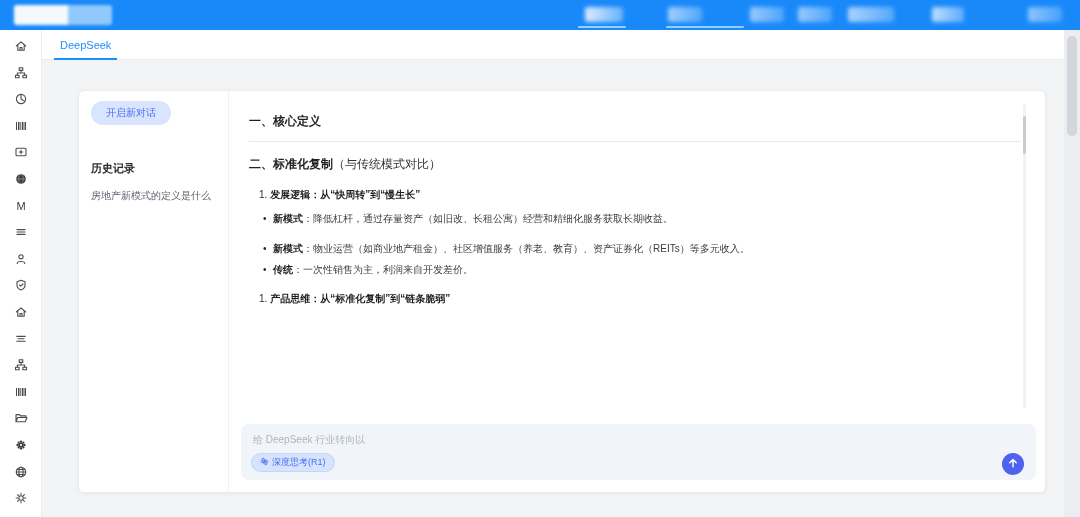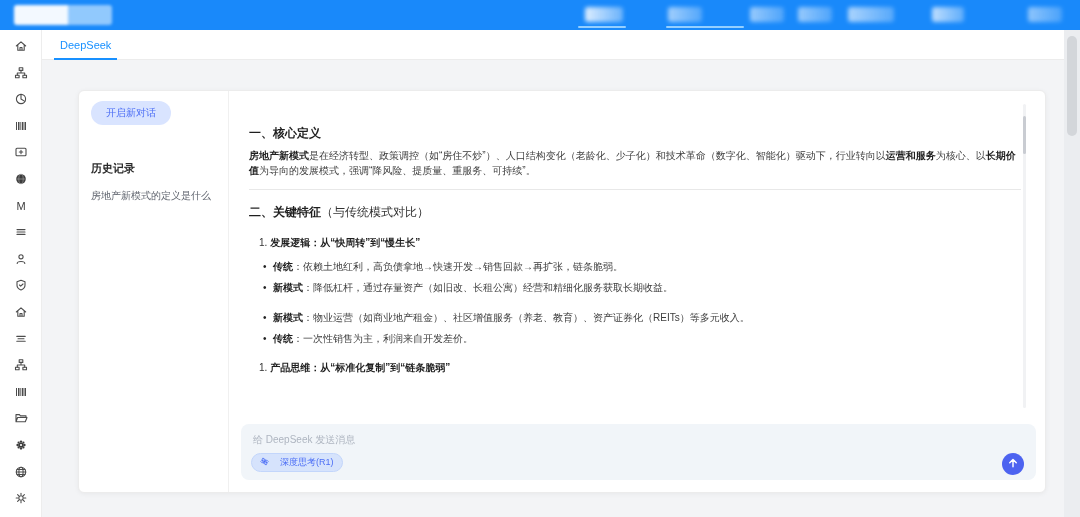--- a/index.html
+++ b/index.html
@@ -36,42 +36,42 @@
   .card{position:absolute;left:78px;top:90px;width:968px;height:403px;background:#fff;border:1px solid #ececec;
     border-radius:6px;box-shadow:0 1px 5px rgba(0,0,0,.05);z-index:10;display:flex;}
   .chat-side{width:150px;border-right:1px solid #f0f0f0;padding:10px 12px;flex:0 0 auto;}
   .new-chat{display:inline-flex;align-items:center;background:#d9e4ff;color:#4c6ef5;border:none;border-radius:14px;
     padding:5px 15px;font-size:10px;cursor:pointer;}
   .hist-title{margin-top:36px;font-size:11px;font-weight:600;color:#2b2b2b;}
   .hist-item{margin-top:13px;font-size:10px;color:#60656f;cursor:pointer;white-space:nowrap;overflow:hidden;}
 
   
   .chat-main{position:relative;flex:1 1 auto;}
-  .messages{position:absolute;left:0;right:0;top:0;bottom:78px;overflow:hidden;padding:20px 24px 0 20px;color:#3a3a3a;}
+  .messages{position:absolute;left:0;right:0;top:0;bottom:78px;overflow:hidden;padding:8px 24px 0 20px;color:#3a3a3a;}
   .messages h3{margin:14px 0 6px;font-size:12px;color:#1f1f1f;font-weight:700;}
   .messages h3 .lite{font-weight:400;color:#333;margin-top:28px;}
   .para{margin:6px 0;font-size:10px;line-height:15px;color:#3d3d3d;}
   .para b{color:#1f1f1f;}
   .mrule{border:none;border-top:1px solid #e8e8e8;margin:11px 0 9px;}
   .oli{margin-top:15px;}
   .oli-title{font-size:10px;color:#1f1f1f;padding-left:10px;}
   .oli-title .n{font-weight:400;color:#333;margin-right:3px;}
   .oli-title b{font-weight:700;}
   .bullets{margin-top:9px;}
   .bullet{font-size:10px;line-height:15px;color:#3d3d3d;padding-left:14px;margin:6px 0;}
   .bullet .dot{display:inline-block;width:10px;color:#222;}
   .bullet b{color:#1f1f1f;}
 
   .inner-scroll{position:absolute;right:19px;top:13px;bottom:84px;width:3px;background:#f1f2f4;border-radius:2px;}
   .inner-thumb{position:absolute;left:0;top:12px;width:3px;height:38px;border-radius:2px;background:#c9ccd2;}
 
   
   .composer{position:absolute;left:12px;right:9px;bottom:12px;height:56px;background:#f1f5f9;border-radius:8px;}
   .composer-ph{position:absolute;left:12px;top:9px;font-size:10px;color:#aeb5c0;}
-  .deep-think{position:absolute;left:10px;bottom:8px;display:inline-flex;align-items:center;gap:11px;background:#d6e3fc;
+  .deep-think{position:absolute;left:10px;bottom:8px;display:inline-flex;align-items:center;gap:3px;background:#d6e3fc;
     color:#4c6ef5;border:1px solid #c3d6fb;border-radius:10px;padding:2px 8px;font-size:9px;cursor:pointer;}
   .send-btn{position:absolute;right:12px;bottom:5px;width:22px;height:22px;border-radius:50%;background:#4d63f0;border:none;
     display:flex;align-items:center;justify-content:center;cursor:pointer;}
 </style>
 </head>
 <body>
 
 <div class="stage">
 
   <div class="appbar">
@@ -253,51 +253,49 @@
       <div class="hist-title">历史记录</div>
       <div id="history-list">
           <div class="hist-item">房地产新模式的定义是什么</div>
         </div>
     </div>
 
     <div class="chat-main">
 
       <div class="messages">
         <h3>一、核心定义</h3>
-        <p class="para" id="para"><b>房地产新模式</b><span>是在经济转型、政策调控（如“房住不炒”）、人口结构变化（老龄化、少子化）和技术革命（数字化、智能化）驱动下，行业转向以</span><b>运营和服务</b><span>为核心、以</span><b>长期价值</b><span>为导向的发展模式，强调“降风险、提质量、重服务、可持续”。</span></p>
         <hr class="mrule">
         <h3>
-          <span>二、关键特征</span><span class="lite">（与传统模式对比）</span>
+          <span>二、标准化复制</span><span class="lite">（与传统模式对比）</span>
         </h3>
         <div id="items">
             <div class="oli">
               <div class="oli-title"><span class="n">1.</span><b>发展逻辑：从“快周转”到“慢生长”</b></div>
               <div class="bullets">
-                <div class="bullet"><span class="dot">•</span><b>传统</b><span>：依赖土地红利，高负债拿地→快速开发→销售回款→再扩张，链条脆弱。</span></div>
                 <div class="bullet"><span class="dot">•</span><b>新模式</b><span>：降低杠杆，通过存量资产（如旧改、长租公寓）经营和精细化服务获取长期收益。</span></div>
               </div>
             </div>
             <div class="oli">
               <div class="bullets">
                 <div class="bullet"><span class="dot">•</span><b>新模式</b><span>：物业运营（如商业地产租金）、社区增值服务（养老、教育）、资产证券化（REITs）等多元收入。</span></div>
                 <div class="bullet"><span class="dot">•</span><b>传统</b><span>：一次性销售为主，利润来自开发差价。</span></div>
               </div>
             </div>
             <div class="oli">
               <div class="oli-title"><span class="n">1.</span><b>产品思维：从“标准化复制”到“链条脆弱”</b></div>
             </div>
           </div>
       </div>
 
       <div class="inner-scroll">
         <div class="inner-thumb"></div>
       </div>
 
       <div class="composer">
-        <div class="composer-ph">给 DeepSeek 发送消息</div>
+        <div class="composer-ph">给 DeepSeek 行业转向以</div>
         <button class="deep-think">
           <span>
             <svg width="9" height="9" viewBox="0 0 12 12">
                 <g fill="none" stroke="#4c6ef5" stroke-width="1">
               <ellipse cx="6" cy="6" rx="5" ry="2"></ellipse>
                   <ellipse cx="6" cy="6" rx="5" ry="2" transform="rotate(60 6 6)"></ellipse>
               <circle cx="6" cy="6" r="1" fill="#4c6ef5"></circle>
                 </g>
               </svg>
           </span>

